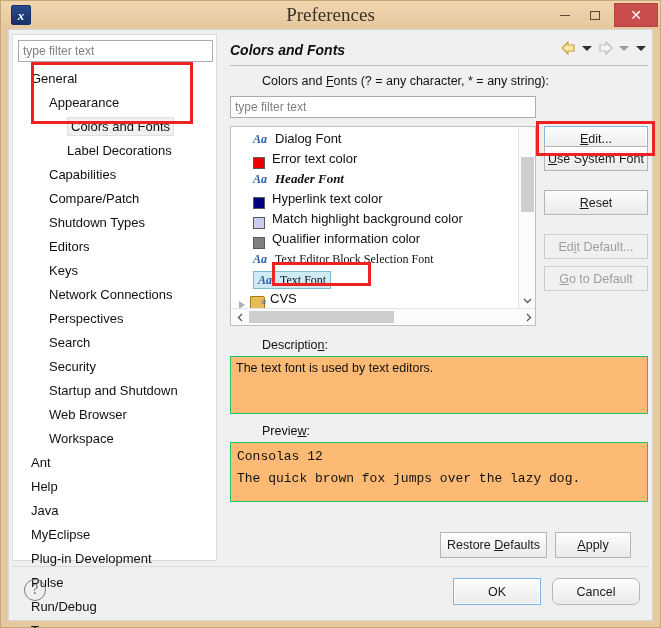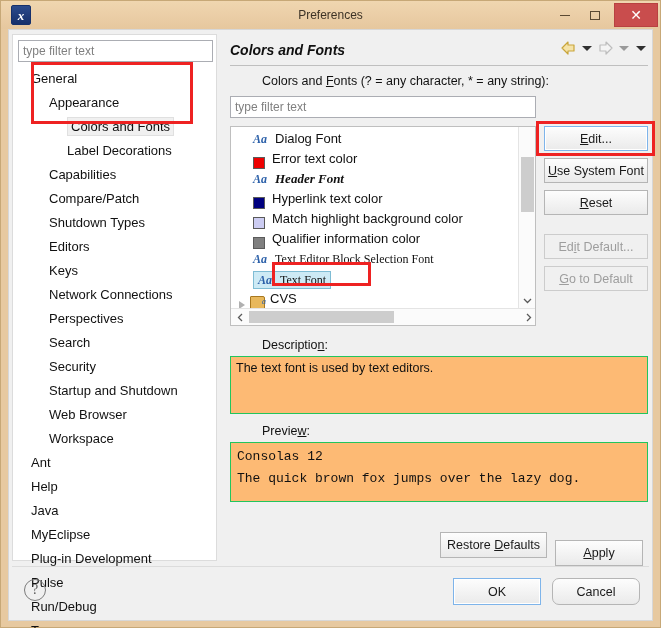--- a/index.html
+++ b/index.html
@@ -31,21 +31,21 @@
     border: 1px solid #16306b;
     border-radius: 2px;
     display: flex; align-items: center; justify-content: center;
     color: #fff; font-style: italic; font-weight: bold;
     font-size: 13px; font-family: "Liberation Serif", serif;
     line-height: 1;
   }
   .win-title {
     position: absolute; left: 0; top: 0; width: 659px; height: 28px;
     line-height: 28px; text-align: center;
-    font-size: 12px; color: #3d3326;
+    font-size: 19px; color: #3d3326; font-family: Liberation Serif, serif;
   }
   .win-btns { position: absolute; right: 2px; top: 2px; display: flex; align-items: center; }
   .win-btn {
     width: 30px; height: 22px;
     display: flex; align-items: center; justify-content: center;
     color: #5b4a33; font-size: 13px; line-height: 1;
   }
   .win-btn.close {
     width: 44px; height: 24px; margin-left: 4px;
     background: #c94d4d; color: #fff; font-size: 14px;
@@ -368,21 +368,21 @@
             <svg width="6" height="9" viewBox="0 0 6 9">
                 <path d="M1 1 L4.5 4.5 L1 8" fill="none" stroke="#5a5a5a" stroke-width="1.3"></path>
               </svg>
           </div>
         </div>
       </div>
 
       <div class="btn sidebtn focus" style="top:92px;">
         <span><span class="u">E</span>dit...</span>
       </div>
-      <div class="btn sidebtn" style="top:124px;">
+      <div class="btn sidebtn" style="top:112px;">
         <span><span class="u">U</span>se System Font</span>
       </div>
       <div class="btn sidebtn" style="top:156px;">
         <span><span class="u">R</span>eset</span>
       </div>
       <div class="btn sidebtn disabled" style="top:200px;">
         <span>Ed<span class="u">i</span>t Default...</span>
       </div>
       <div class="btn sidebtn disabled" style="top:232px;">
         <span><span class="u">G</span>o to Default</span>
@@ -399,21 +399,21 @@
         <span>Previe</span><span class="u">w</span><span>:</span>
       </div>
       <div class="boxarea" style="left:8px; top:408px; width:418px; height:60px;">
         <div class="prev-text">Consolas 12</div>
         <div class="prev-text" style="padding-top:0">The quick brown fox jumps over the lazy dog.</div>
       </div>
 
       <div class="btn bottom-btn" style="left:218px; top:498px; width:107px;">
         <span>Restore <span class="u">D</span>efaults</span>
       </div>
-      <div class="btn bottom-btn" style="left:333px; top:498px; width:88px;margin-top:8px;">
+      <div class="btn bottom-btn" style="left:333px; top:498px; width:76px;">
         <span><span class="u">A</span>pply</span>
       </div>
     </div>
 
     <div class="footer">
       <div class="help-icon">?</div>
       <div class="btn bottom-btn focus" style="left:441px; top:11px; width:88px; height:27px;">
         <span>OK</span>
       </div>
       <div class="btn bottom-btn" style="left:540px; top:11px; width:88px; height:27px;border-radius:7px;">

